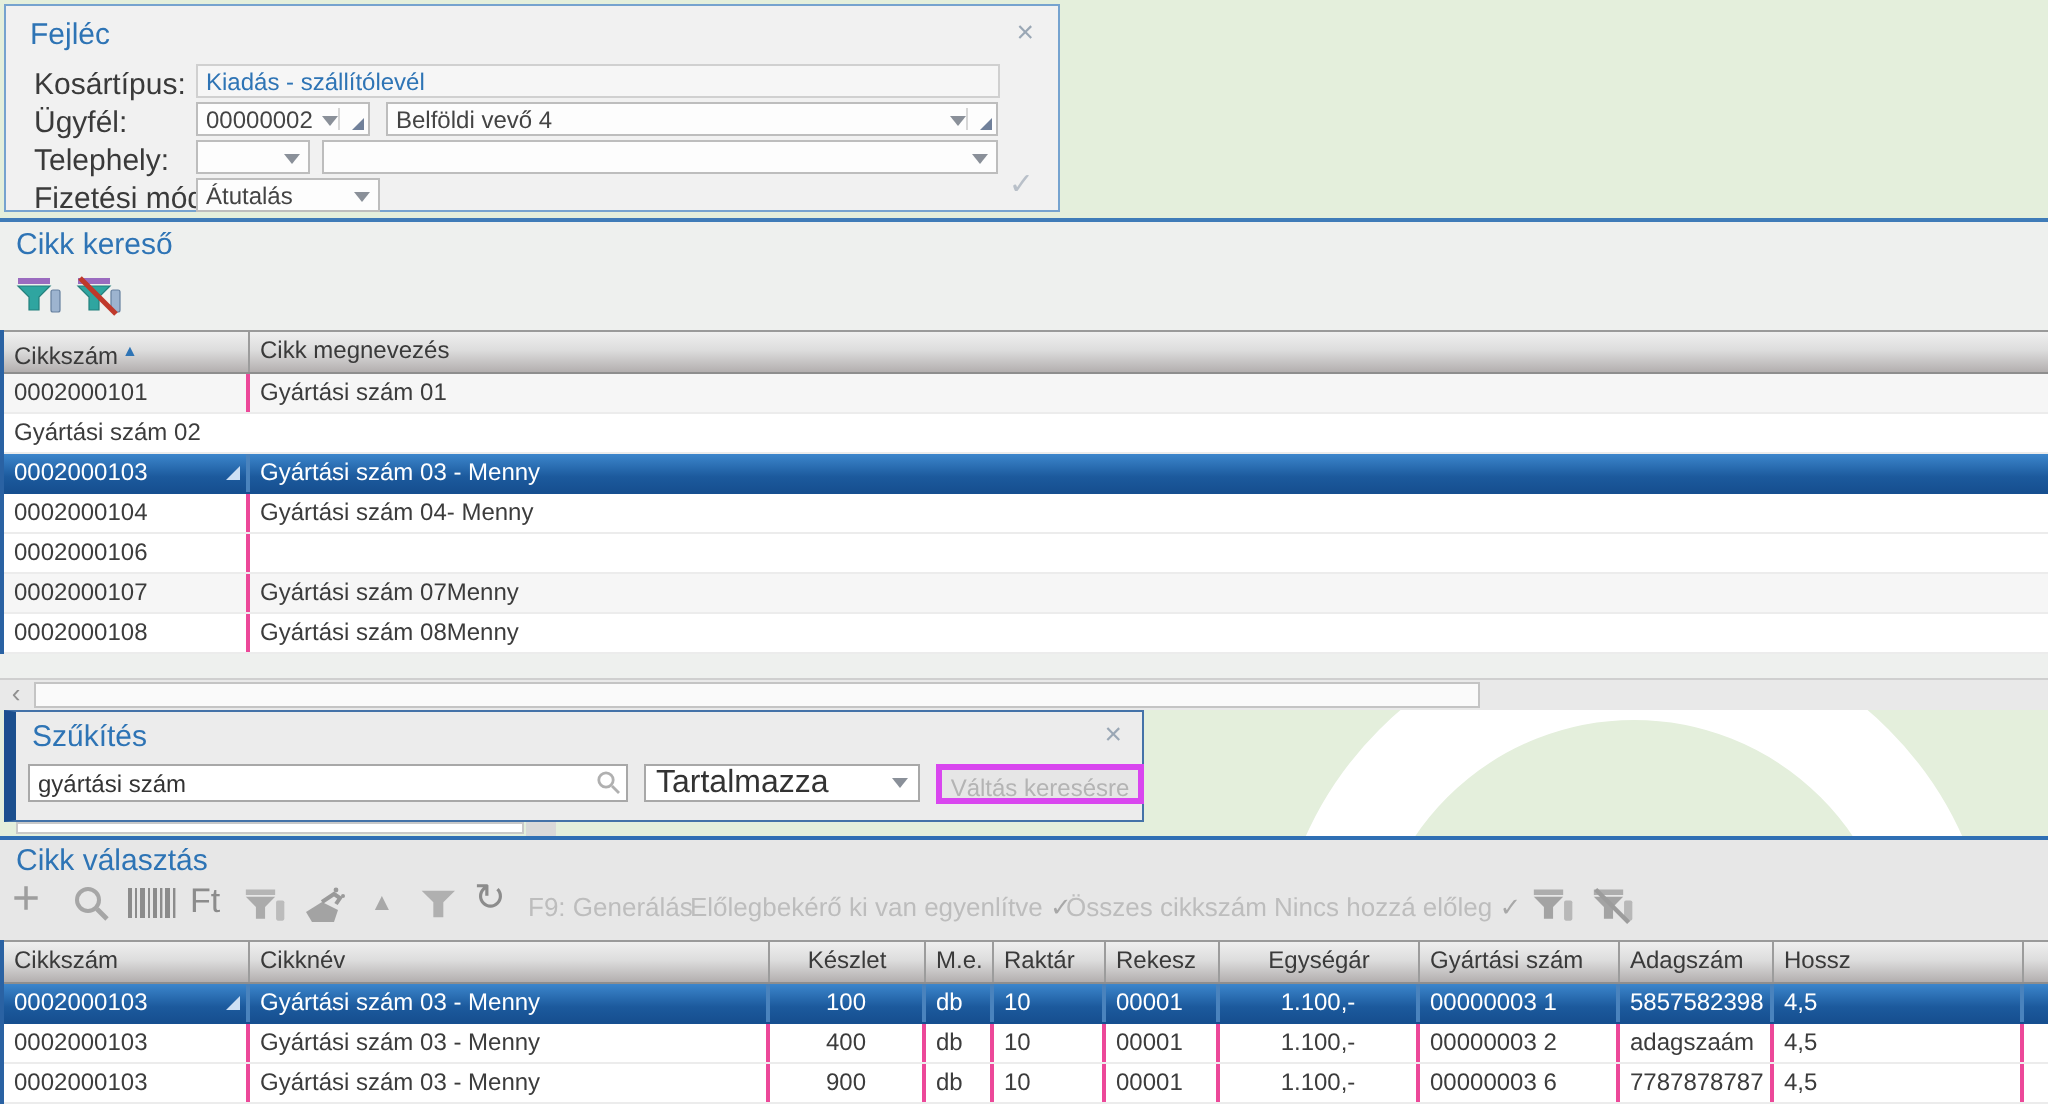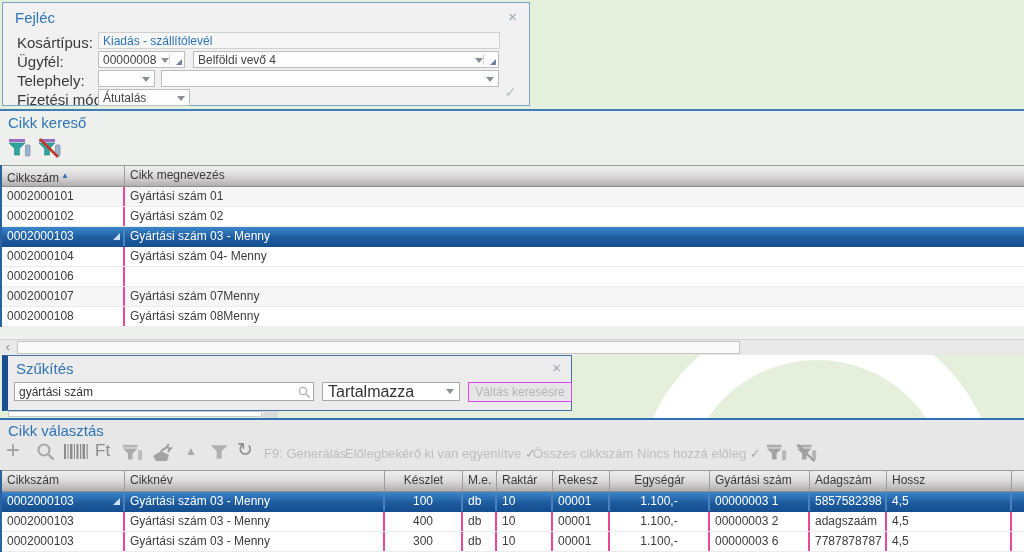--- a/index.html
+++ b/index.html
@@ -49,21 +49,21 @@
   .hscroll{left:0;width:1024px;height:16px;background:#e9e9e9;border-top:1px solid #cfcfcf}
   .hs-arrow{left:0;top:0;width:16px;height:15px;color:#909090;font-size:13px;text-align:center;line-height:14px}
   .hs-thumb{left:17px;top:1px;width:723px;height:13px;background:#fafafa;border:1px solid #c4c4c4}
 
   
   .szukites{left:2px;top:355px;width:570px;height:56px;background:#ececec;border:1px solid #4472a8;border-left:6px solid #1b4f8e;z-index:4}
   .s-input{left:6px;top:26px;width:300px;height:19px;background:#fff;border:1px solid #a8a8a8;font-size:12px;color:#333;
     padding:0 18px 0 4px;font-family:inherit;box-sizing:border-box}
   .s-combo{left:314px;top:26px;width:138px;height:19px;background:#fff;border:1px solid #a8a8a8;font-size:16px;color:#333;
     line-height:17px;padding-left:5px}
-  .s-btn{left:460px;top:26px;width:104px;height:20px;background:#e6e6e6;border:1px solid #d946ef;font-size:12px;color:#b4b4b4;
+  .s-btn{left:460px;top:26px;width:104px;height:20px;background:#e6e6e6;border:3px solid #d946ef;font-size:12px;color:#b4b4b4;
     text-align:center;line-height:18px;white-space:nowrap}
   .substrip-w{left:8px;top:411px;width:254px;height:6px;background:#fff;border:1px solid #c9c9c9;z-index:3}
   .substrip-g{left:263px;top:411px;width:15px;height:7px;background:#d9d9d9;z-index:3}
 
   
   .valasztas{left:0;top:418px;width:1024px;height:135px;background:#e7e7e7;border-top:2px solid #2f6fb4;z-index:2}
   .tb{top:20px;left:0;right:0;height:28px}
   .tb .ic{position:absolute;top:2px;color:#9e9e9e}
   .tb .lbl{position:absolute;top:6px;font-size:13px;color:#bdbdbd;white-space:nowrap}
   .vala-rows-bg{left:0;right:0;top:70px;bottom:0;background:#fff}
@@ -75,21 +75,21 @@
 
 <div class="abs fejlec">
   <div class="abs panel-title" style="left:12px;top:6px">Fejléc</div>
   <div class="abs close-x" style="right:12px;top:7px">×</div>
 
   <div class="abs flabel" style="left:14px;top:31px">Kosártípus:</div>
   <div class="abs field" style="left:95px;top:29px;width:402px">Kiadás - szállítólevél</div>
 
   <div class="abs flabel" style="left:14px;top:50px">Ügyfél:</div>
   <div class="abs cmb" style="left:95px;top:48px;width:87px">
-    <span>00000008</span>
+    <span>00000002</span>
     <span class="abs vsep" style="right:14px"></span>
     <span class="abs dd" style="right:15px"></span>
     <span class="abs grip"></span>
   </div>
   <div class="abs cmb" style="left:190px;top:48px;width:306px">
     <span>Belföldi vevő 4</span>
     <span class="abs vsep" style="right:14px"></span>
     <span class="abs dd" style="right:15px"></span>
     <span class="abs grip"></span>
   </div>
@@ -133,21 +133,20 @@
   <div class="abs grid" style="top:54px">
     <div class="g-head">
       <div class="c" style="width:123px"><span>Cikkszám</span><span class="sort-arr">▲</span></div>
       <div class="c" style="flex:1;border-right:none">Cikk megnevezés</div>
     </div>
     <div class="g-row alt">
       <div class="c" style="width:123px">0002000101</div>
       <div class="c" style="flex:1;border-right:none">Gyártási szám 01</div>
     </div>
     <div class="g-row">
-      <div class="c" style="width:123px">0002000102</div>
       <div class="c" style="flex:1;border-right:none">Gyártási szám 02</div>
     </div>
     <div class="g-row sel">
       <div class="c" style="width:123px"><span>0002000103</span><span class="abs mk"></span></div>
       <div class="c" style="flex:1;border-right:none">Gyártási szám 03 - Menny</div>
     </div>
     <div class="g-row">
       <div class="c" style="width:123px">0002000104</div>
       <div class="c" style="flex:1;border-right:none">Gyártási szám 04- Menny</div>
     </div>
@@ -304,21 +303,21 @@
       <div class="c num" style="width:100px">1.100,-</div>
       <div class="c" style="width:100px">00000003 2</div>
       <div class="c" style="width:77px">adagszaám</div>
       <div class="c" style="width:125px">4,5</div>
       <div class="c" style="flex:1;border-right:none"></div>
     </div>
 
     <div class="g-row">
       <div class="c" style="width:123px">0002000103</div>
       <div class="c" style="width:260px">Gyártási szám 03 - Menny</div>
-      <div class="c num" style="width:78px">300</div>
+      <div class="c num" style="width:78px">900</div>
       <div class="c" style="width:34px">db</div>
       <div class="c" style="width:56px">10</div>
       <div class="c" style="width:57px">00001</div>
       <div class="c num" style="width:100px">1.100,-</div>
       <div class="c" style="width:100px">00000003 6</div>
       <div class="c" style="width:77px">7787878787</div>
       <div class="c" style="width:125px">4,5</div>
       <div class="c" style="flex:1;border-right:none"></div>
     </div>
   </div>

